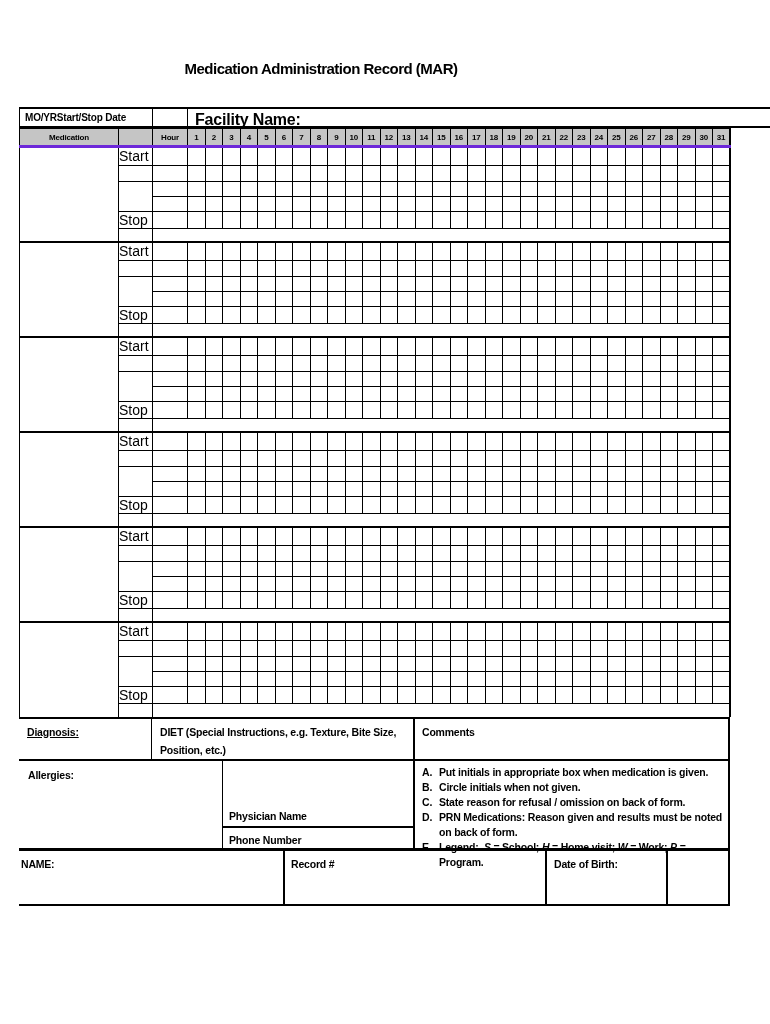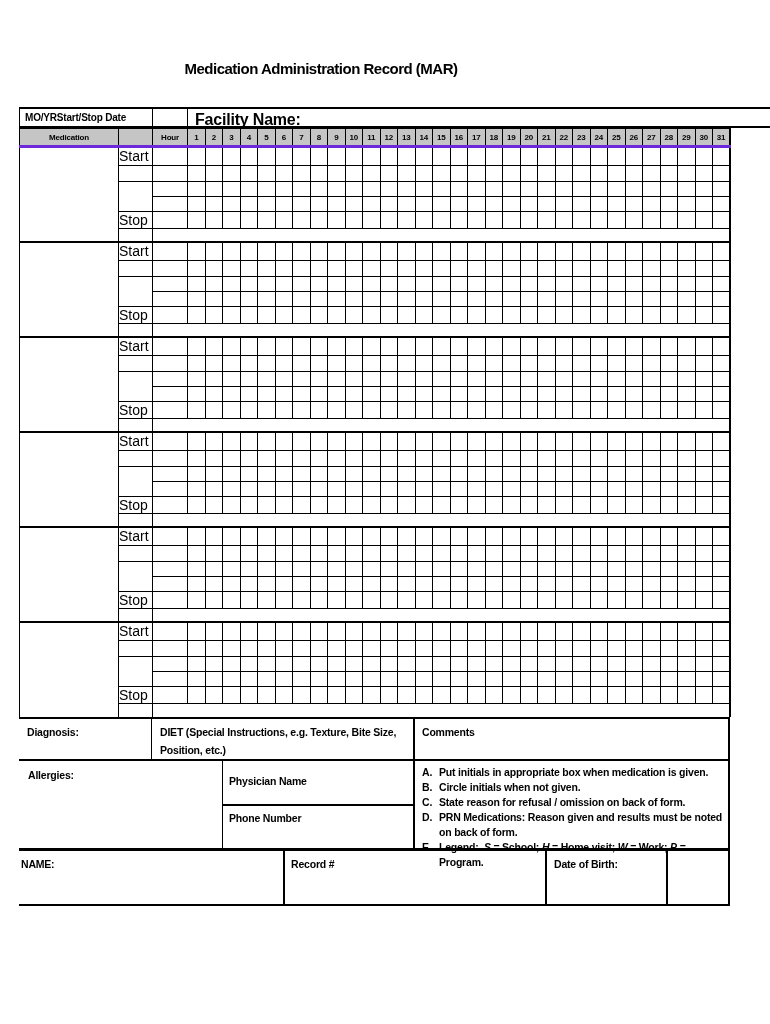--- a/index.html
+++ b/index.html
@@ -51,28 +51,28 @@
   tr.h-start { height: 19px; } tr.h-r2 { height: 16px; }
   tr.h-r3 { height: 15px; } tr.h-r4 { height: 15px; }
   tr.h-stop { height: 16px; } tr.h-sp { height: 13px; }
   .block-bottom { border-bottom: 2px solid #000 !important; }
   .no-bottom { border-bottom: none !important; }
 
   
   .sec { width: 711px; display: flex; border-right: 2px solid #000; }
   .sec .lab { font-size: 10.5px; font-weight: bold; }
   .sec-diagnosis { height: 42px; border-top: 2px solid #000; }
-  .dg-1 { width: 133px; border-right: 1px solid #000; padding: 3px 0 0 8px; }
+  .dg-1 { width: 133px; border-right: 1px solid #000; padding: 3px 0 0 8px; text-decoration: underline; }
   .dg-2 { width: 263px; border-right: 2px solid #000; padding: 3px 0 0 8px; }
   .dg-3 { flex: 1; padding: 3px 0 0 7px; }
 
   .sec-allergies { height: 89px; border-top: 2px solid #000; }
   .al-1 { width: 204px; border-right: 1px solid #000; padding: 4px 0 0 9px; }
   .al-2 { width: 192px; border-right: 2px solid #000; display: flex; flex-direction: column; }
-  .al-2 .phys { height: 45px; border-bottom: 2px solid #000; padding: 10px 0 0 6px; }
+  .al-2 .phys { height: 45px; border-bottom: 2px solid #000; padding: 1px 0 0 6px; margin-top: 44px; }
   .al-2 .phone { flex: 1; padding: 2px 0 0 6px; }
   .al-3 { flex: 1; padding: 4px 0 0 0; }
   .ins-row { display: flex; line-height: 15px; font-size: 10.5px; font-weight: bold; }
   .ins-id { width: 17px; margin-left: 7px; flex: none; }
   .ins-text { flex: 1; padding-right: 4px; }
   .ins-text i { font-style: italic; }
 
   .sec-name { height: 58px; border-top: 3px solid #000; border-bottom: 2px solid #000; }
   .nm-1 { width: 266px; border-right: 2px solid #000; padding: 3px 0 0 2px; }
   .nm-2 { width: 262px; border-right: 2px solid #000; padding: 3px 0 0 6px; }

